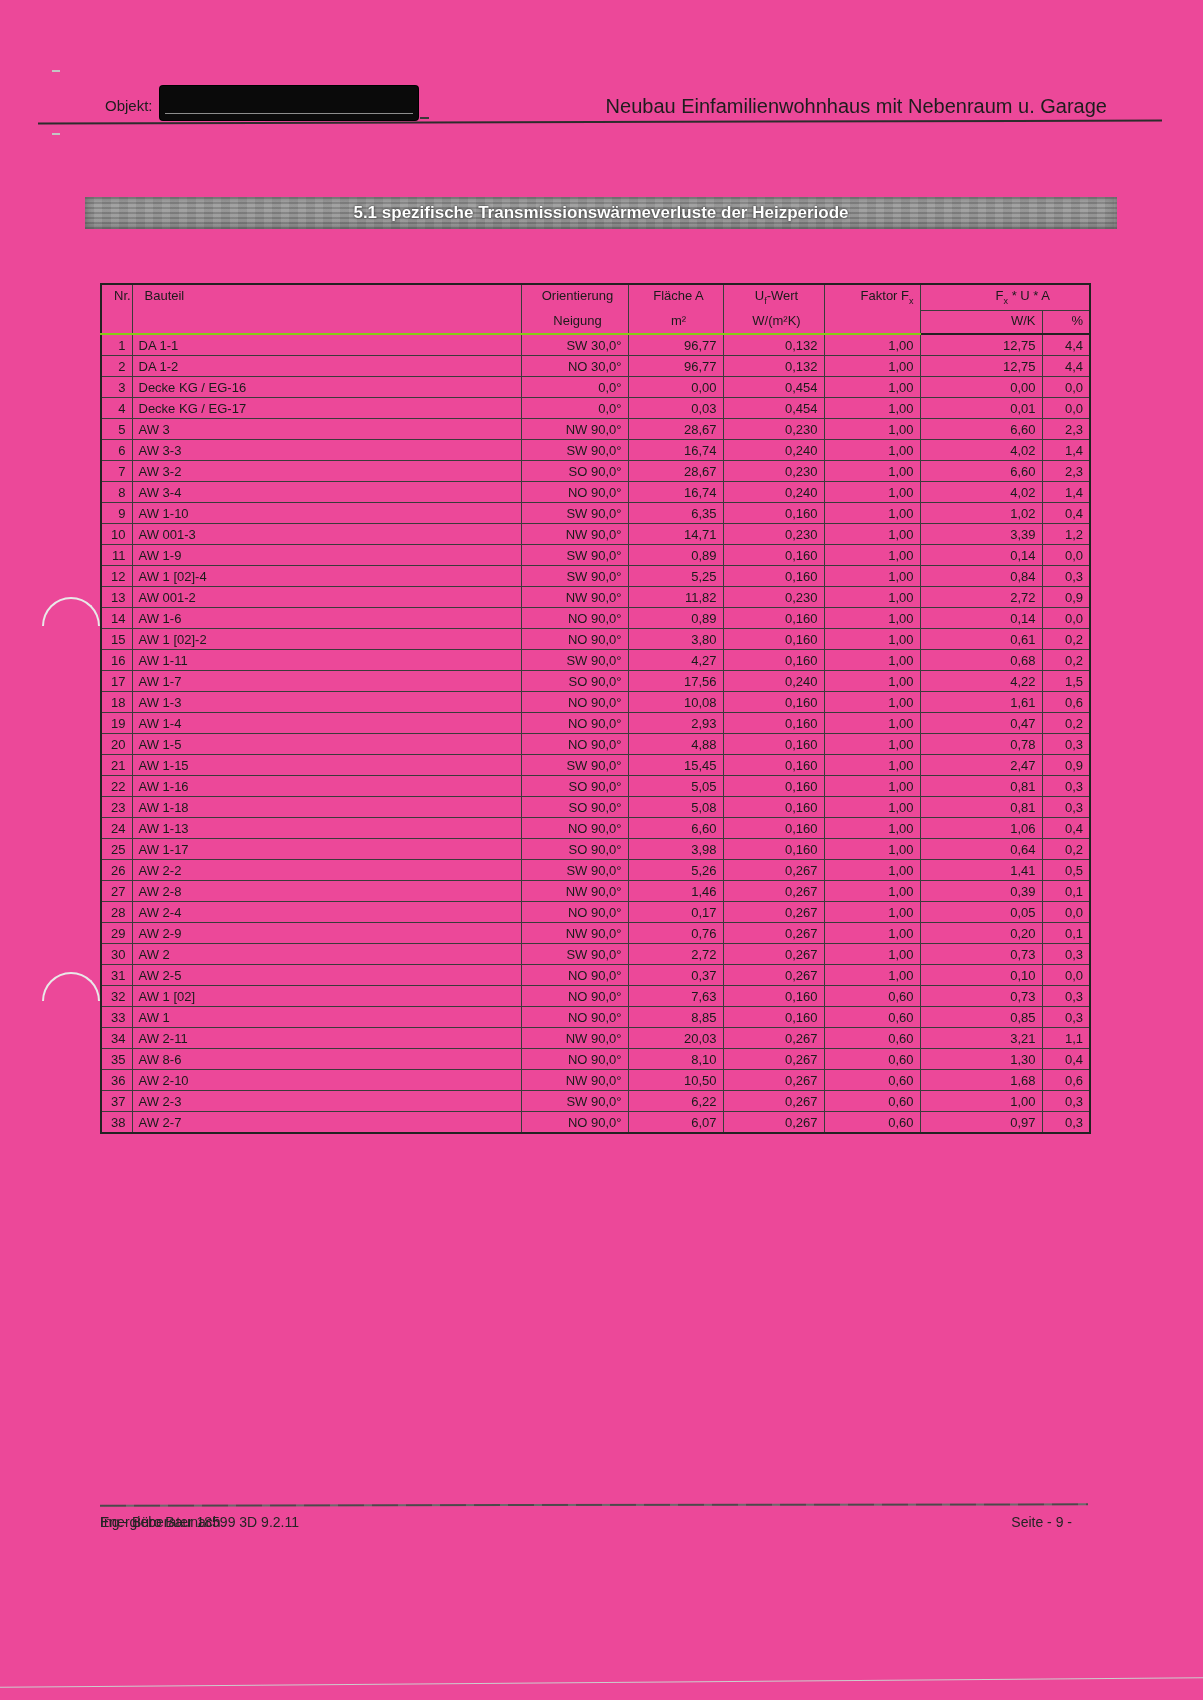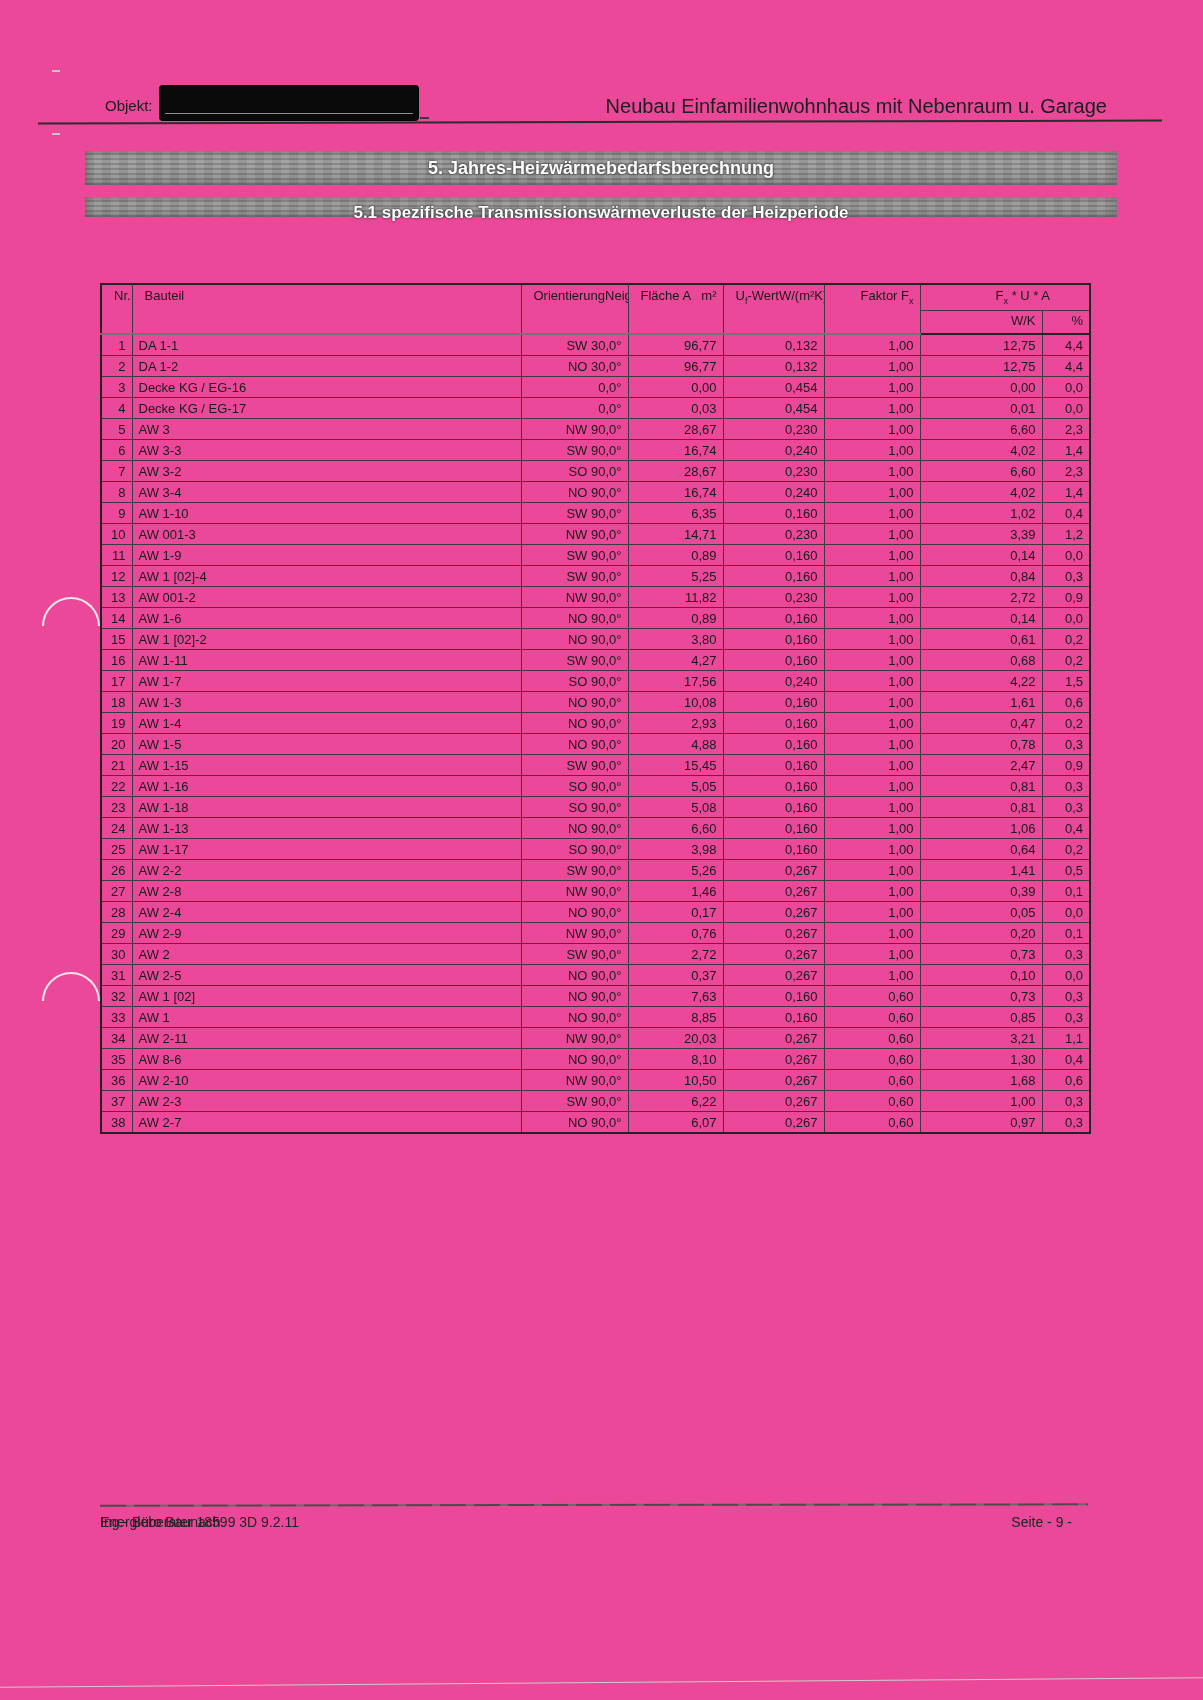--- a/index.html
+++ b/index.html
@@ -28,33 +28,33 @@
   .banner{
     position:absolute;left:85px;width:1032px;color:#ffffff;font-weight:bold;
     text-align:center;text-shadow:0 0 3px rgba(40,40,40,.9), 0 0 1px rgba(0,0,0,.6);
     background:
       repeating-linear-gradient(0deg, rgba(0,0,0,.13) 0 2px, rgba(255,255,255,.07) 2px 5px),
       repeating-linear-gradient(90deg, rgba(0,0,0,.05) 0 9px, rgba(255,255,255,.05) 9px 17px),
       linear-gradient(#9d9d9d,#8c8c8c);
     box-shadow:inset 0 0 8px rgba(70,70,70,.7);
   }
   .banner.b1{top:151px;height:34px;line-height:34px;font-size:18px;}
-  .banner.b2{top:197px;height:20px;line-height:32px;font-size:17px;}
+  .banner.b2{top:197px;height:32px;line-height:32px;font-size:17px;}
   
   .heat-table{
     position:absolute;left:100px;top:283px;width:990px;
     border-collapse:collapse;table-layout:fixed;font-size:13px;color:#1b1b1b;
   }
   .heat-table th,.heat-table td{border:1px solid #3b3b3b;padding:0 6px;overflow:hidden;white-space:nowrap;}
   .heat-table{border:2px solid #222;}
   .heat-table thead th{font-weight:normal;vertical-align:top;padding-top:3px;}
-  .heat-table thead .rs{border-bottom:2px solid #737373;padding-left:12px;}
+  .heat-table thead .rs{border-bottom:2px solid #84cc16;padding-left:12px;}
   .heat-table th.th-fua{border-bottom:1px solid #3b3b3b;text-align:center;height:22px;padding-left:42px;}
   .heat-table thead tr.sub th{border-bottom:2px solid #222;text-align:right;height:20px;padding-top:2px;}
-  .two-line{display:flex;flex-direction:row;justify-content:space-between;height:42px;text-align:center;}
+  .two-line{display:flex;flex-direction:column;justify-content:space-between;height:42px;text-align:center;}
   .two-line .l2{padding-bottom:2px;}
   .col-nr{width:31px;}
   .col-bauteil{width:389px;}
   .col-orient{width:107px;}
   .col-flaeche{width:95px;}
   .col-uwert{width:101px;}
   .col-faktor{width:96px;}
   .col-wk{width:122px;}
   .col-pct{width:48px;}
   .heat-table td{height:20px;}
@@ -83,21 +83,20 @@
   <div class="bottom-scan-line"></div>
 
   <div class="objekt-label">Objekt:</div>
   <div class="redaction">
       <div class="inner-line"></div>
     </div>
   <div class="redaction-tail"></div>
   <div class="project-title">Neubau Einfamilienwohnhaus mit Nebenraum u. Garage</div>
   <div class="header-rule"></div>
 
-  <div class="banner b1">5. Jahres-Heizwärmebedarfsberechnung</div>
   <div class="banner b2">5.1 spezifische Transmissionswärmeverluste der Heizperiode</div>
 
   <table class="heat-table">
     <colgroup>
       <col class="col-nr">
         <col class="col-bauteil">
         <col class="col-orient">
         <col class="col-flaeche">
       <col class="col-uwert">
         <col class="col-faktor">

